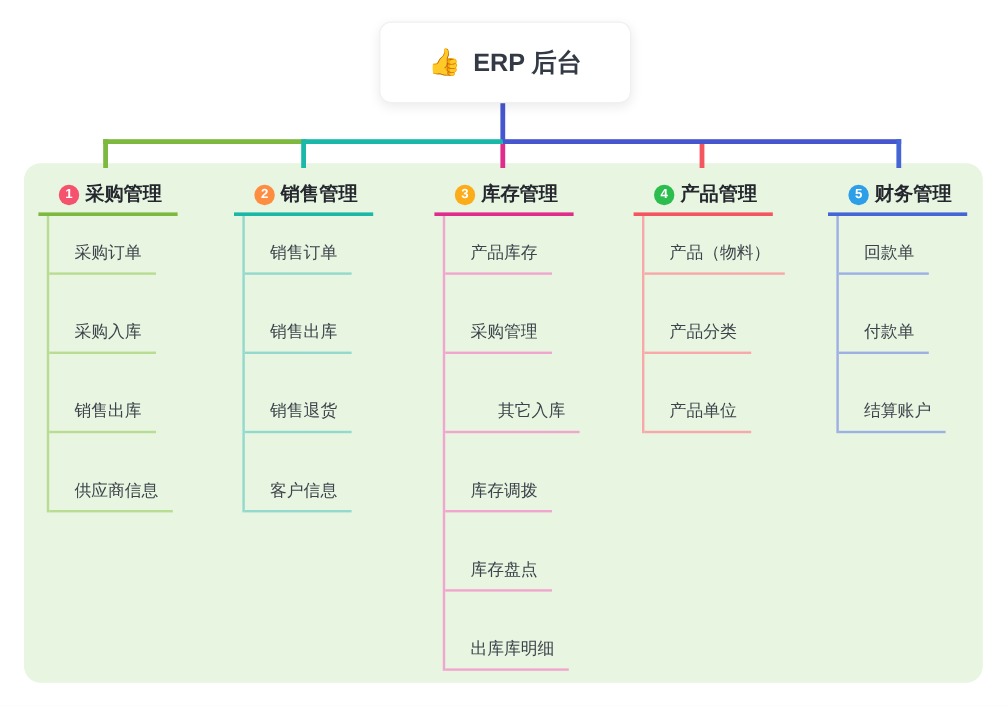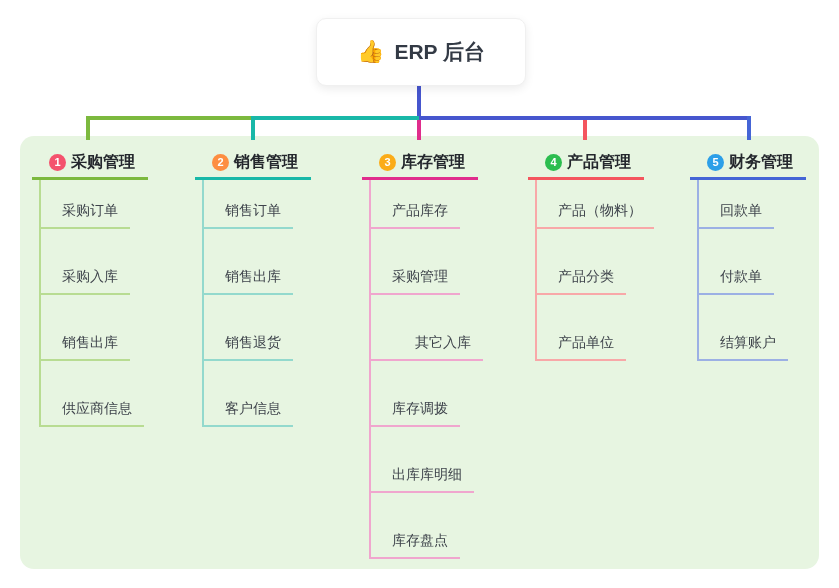--- a/index.html
+++ b/index.html
@@ -123,24 +123,24 @@
           <div class="child">
             <span class="child-label" style="border-bottom-color: rgb(240, 166, 206);">采购管理</span>
           </div>
           <div class="child">
             <span class="child-label" style="border-bottom-color: rgb(240, 166, 206); padding-left: 44px;">其它入库</span>
           </div>
           <div class="child">
             <span class="child-label" style="border-bottom-color: rgb(240, 166, 206);">库存调拨</span>
           </div>
           <div class="child">
-            <span class="child-label" style="border-bottom-color: rgb(240, 166, 206);">出库库明细</span>
+            <span class="child-label" style="border-bottom-color: rgb(240, 166, 206);">库存盘点</span>
           </div>
           <div class="child">
-            <span class="child-label" style="border-bottom-color: rgb(240, 166, 206);">库存盘点</span>
+            <span class="child-label" style="border-bottom-color: rgb(240, 166, 206);">出库库明细</span>
           </div>
         </div>
       </div>
       <div class="branch" style="left: 528px;">
         <div class="branch-header">
           <span class="badge" style="background: rgb(44, 189, 79); color: rgb(255, 255, 255);">4</span>
           <span>产品管理</span>
         </div>
         <div class="branch-underline" style="background: rgb(244, 85, 94);"></div>
         <div class="children" style="border-left-color: rgb(248, 168, 168);">

